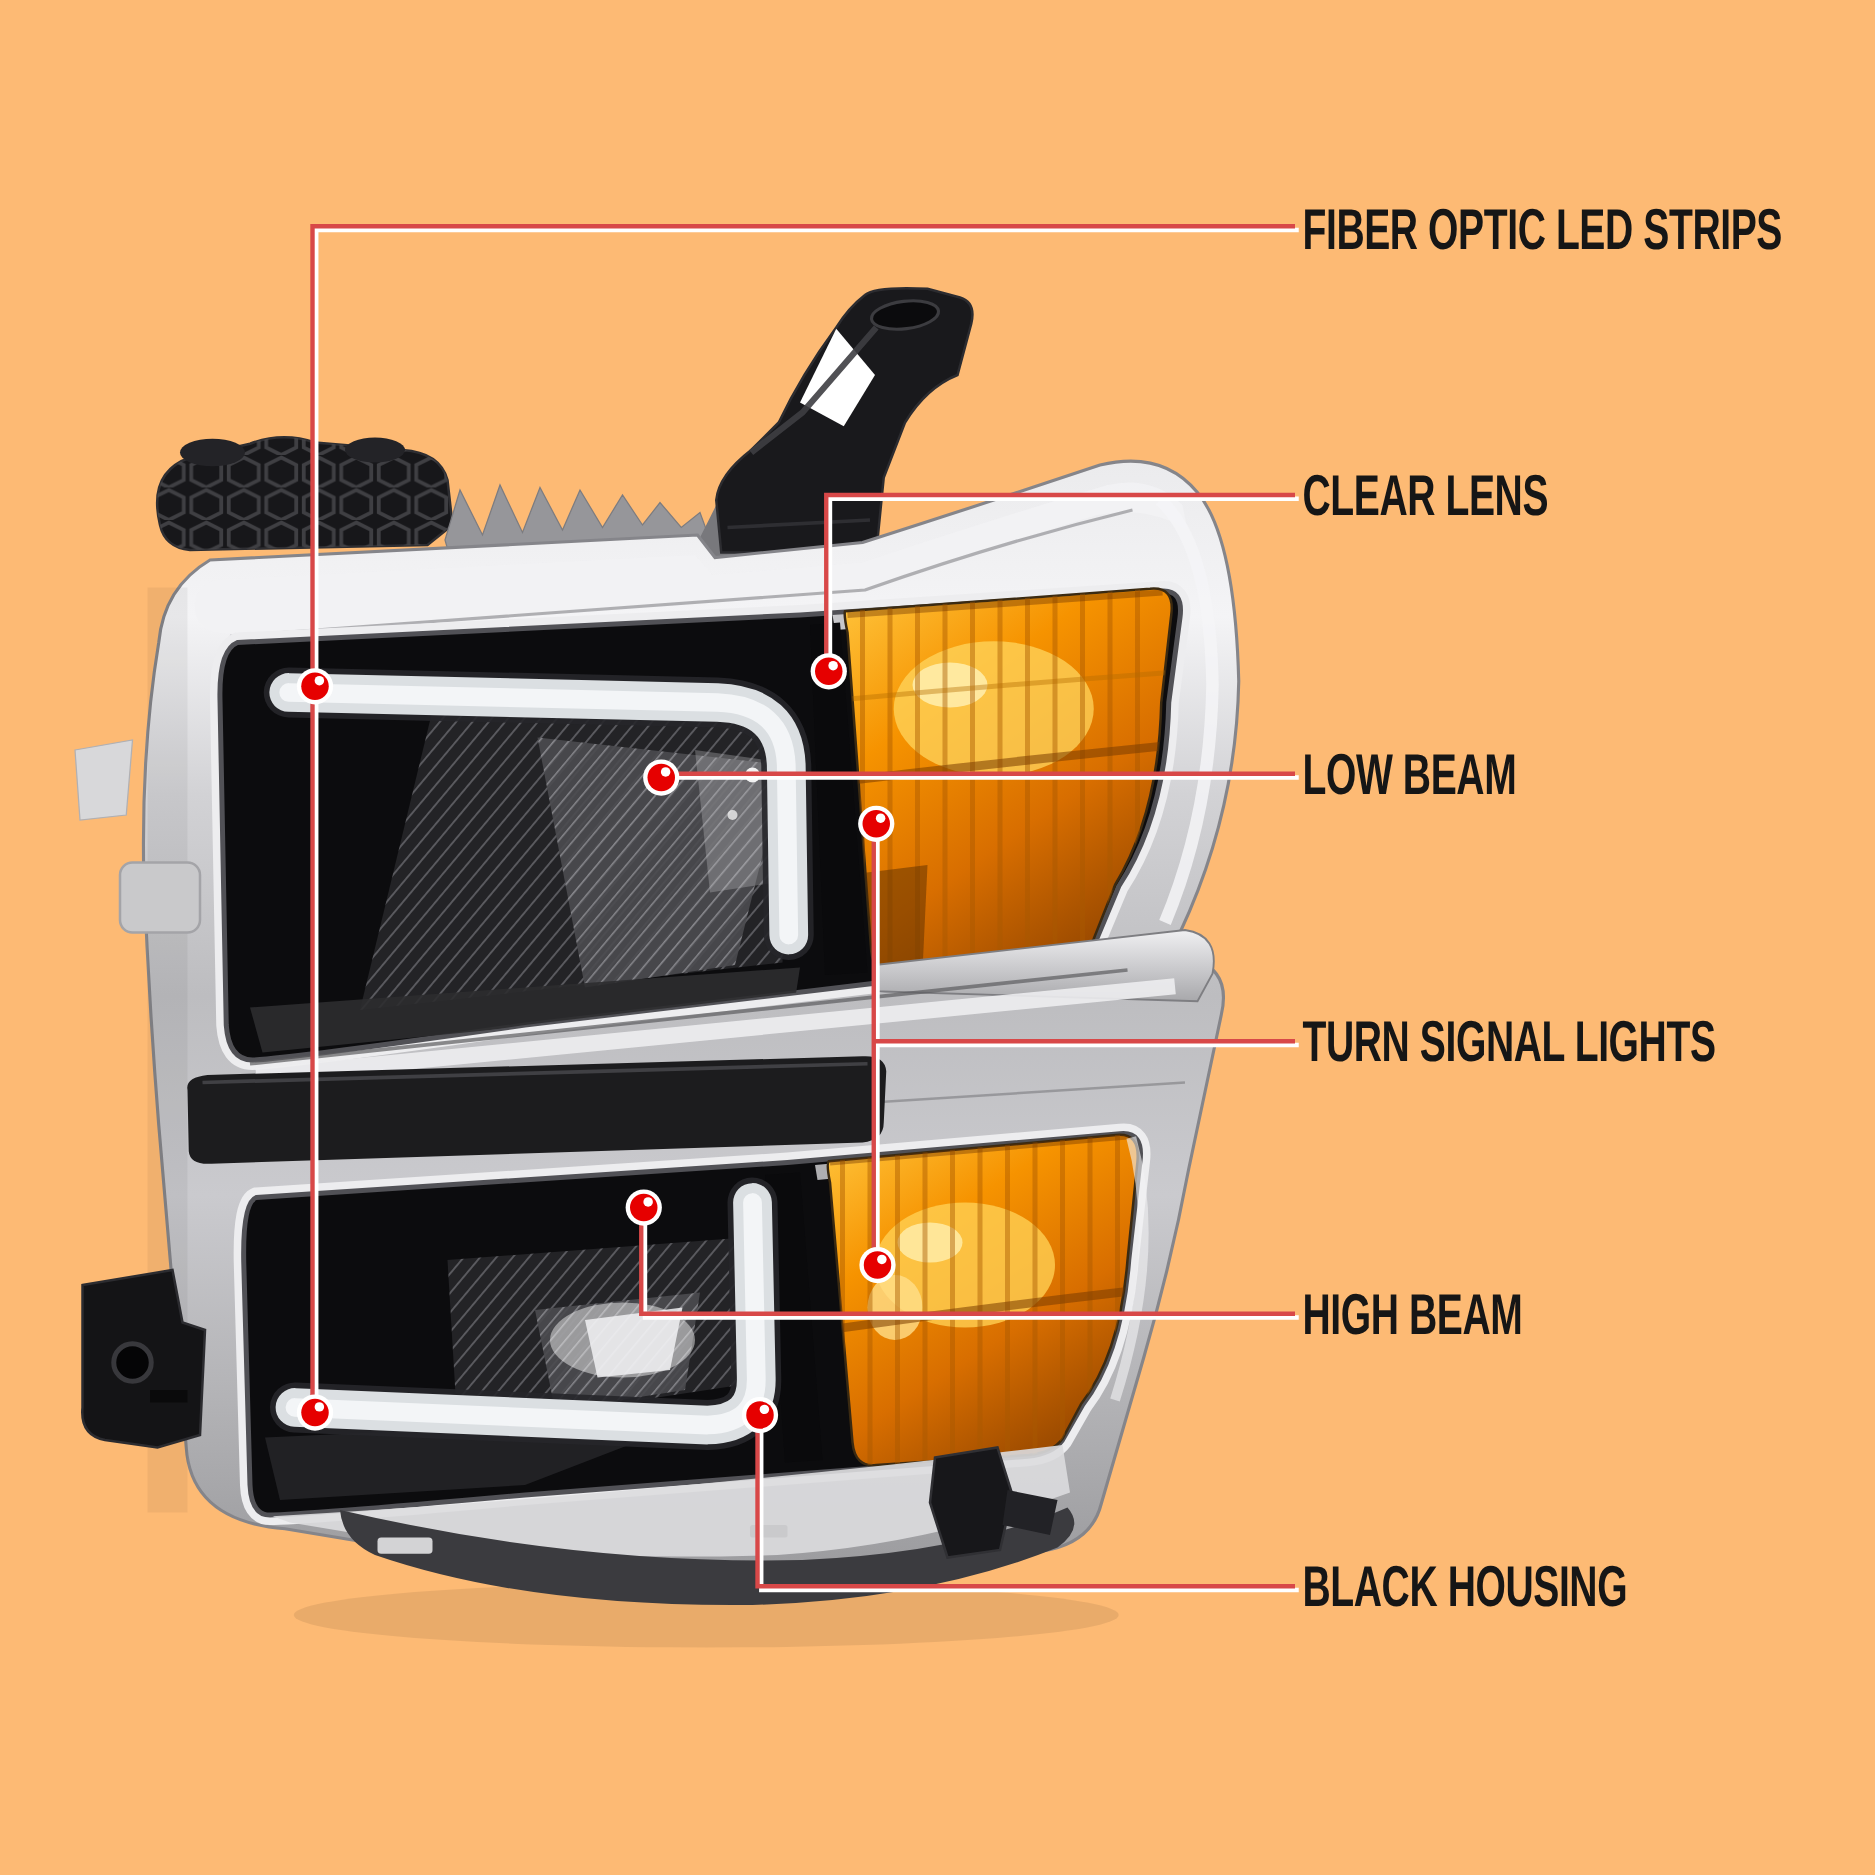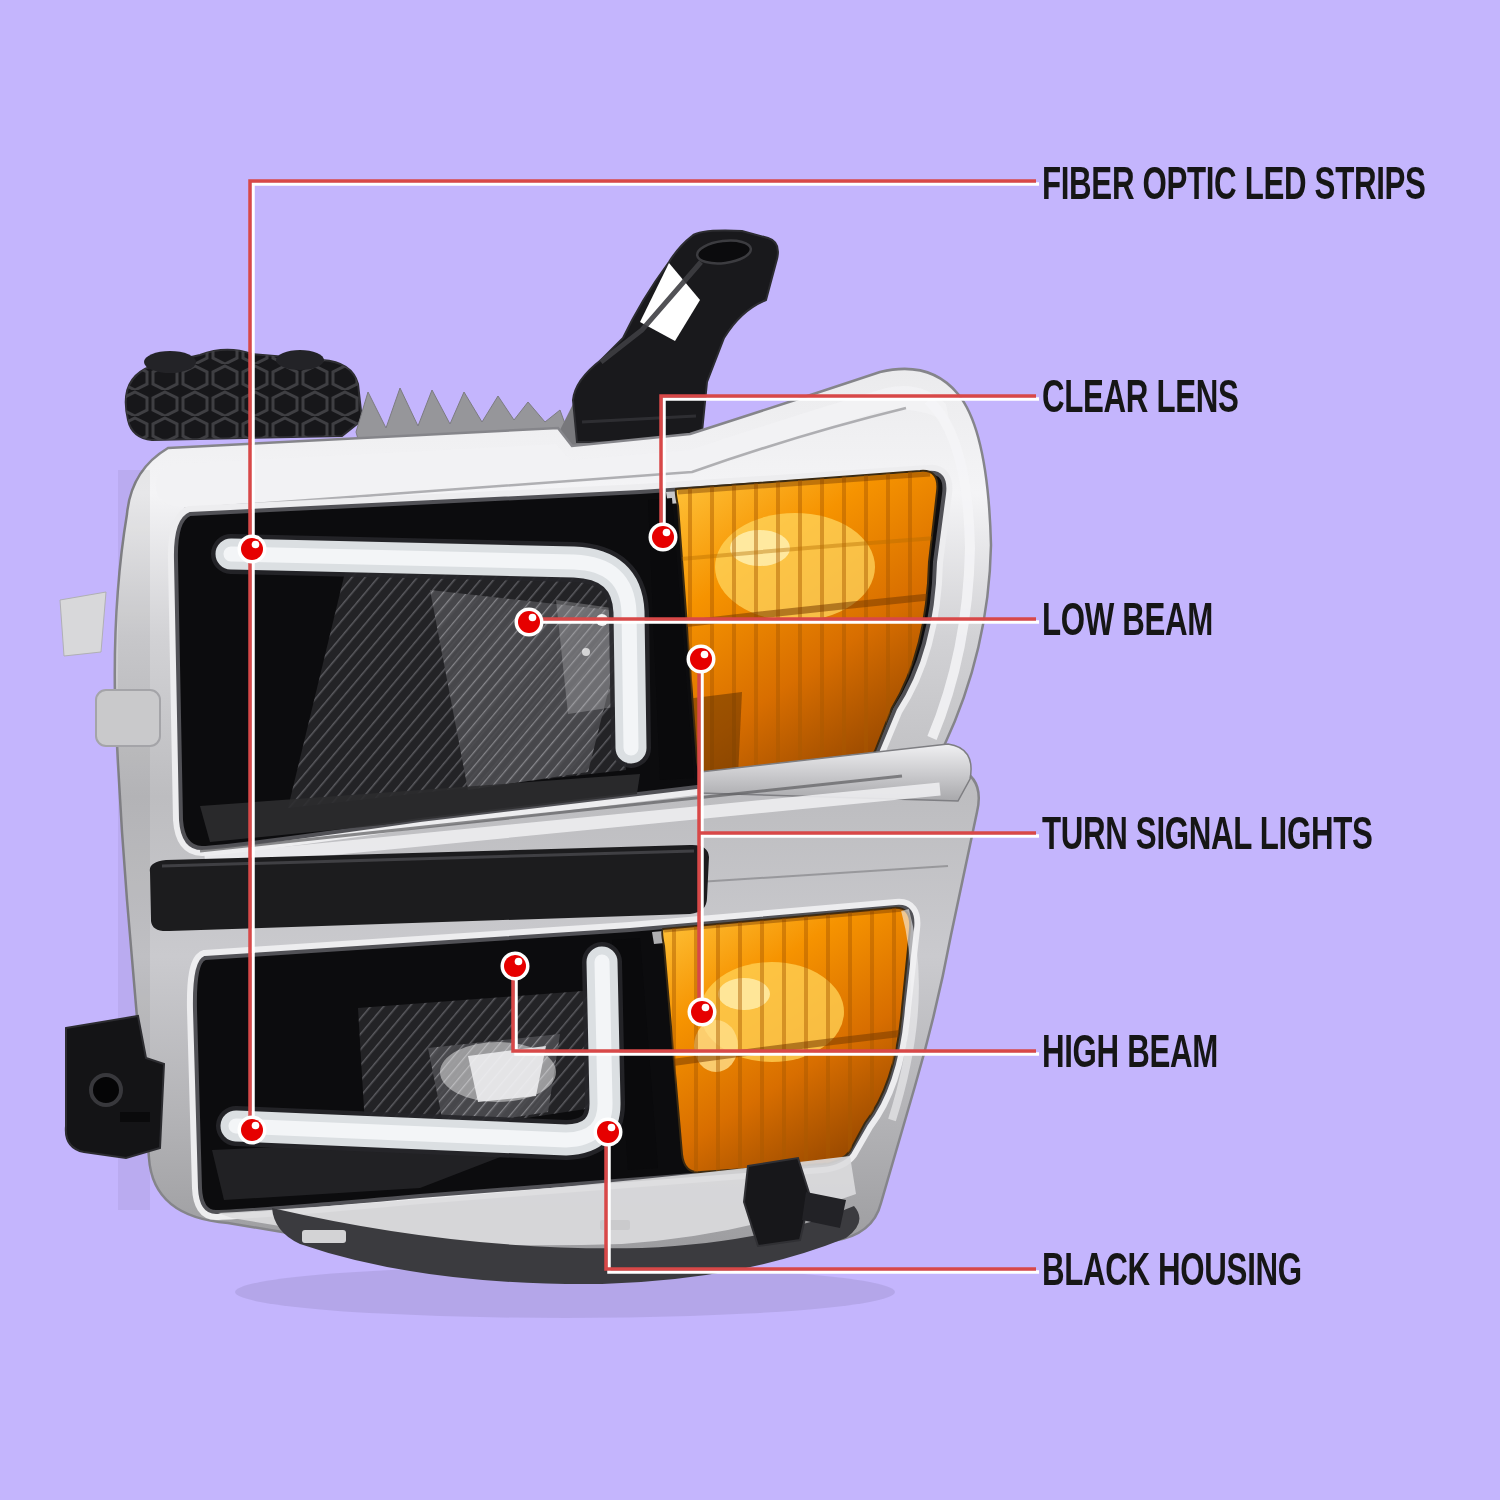--- a/index.html
+++ b/index.html
@@ -1,16 +1,16 @@
 <!DOCTYPE html>
 <html><head>
 <meta charset="utf-8">
 <style>
   html,body{margin:0;padding:0;background:#ffffff;}
-  .stage{position:relative;width:1500px;height:1500px;background:#c4b5fd;overflow:hidden;
+  .stage{position:relative;width:1500px;height:1500px;background:#fdba74;overflow:hidden;
          font-family:"Liberation Sans",sans-serif;}
   .art{position:absolute;left:0;top:0;}
   .callout-label{
     position:absolute;left:1042px;
     font-family:"Liberation Sans",sans-serif;
     font-weight:700;font-size:46px;line-height:48px;
     color:#161616;letter-spacing:-0.5px;white-space:nowrap;
     transform:scaleX(0.68);transform-origin:0 50%;
   }
   .lbl-1{top:159px;} .lbl-2{top:372px;} .lbl-3{top:595px;}

